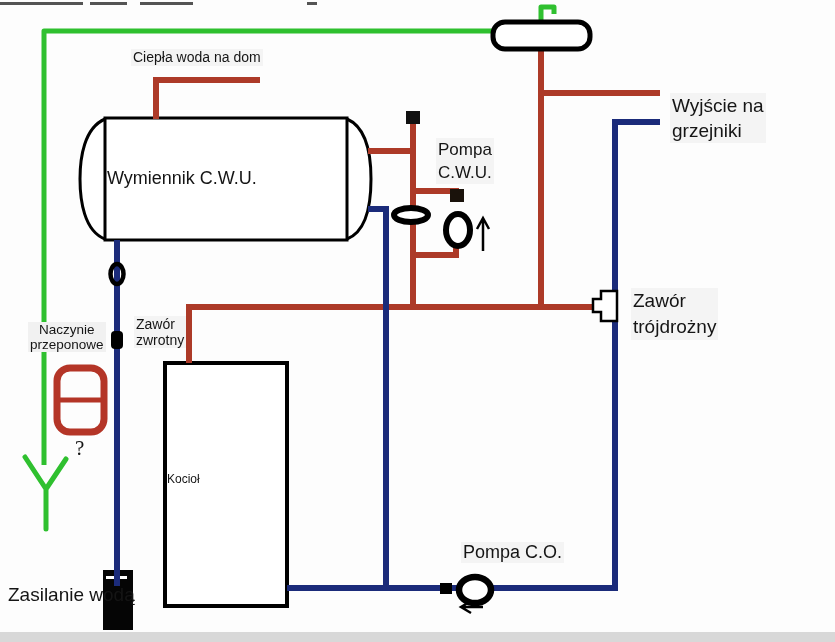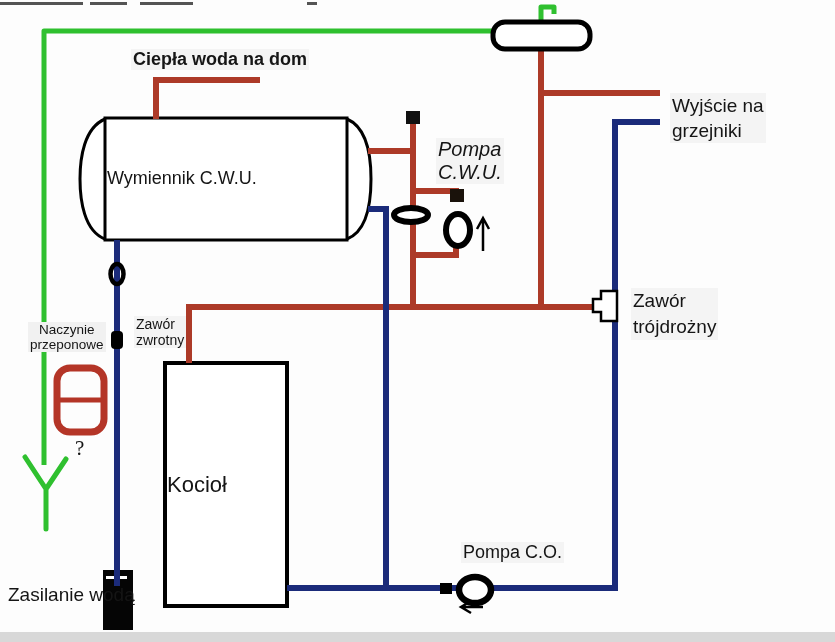--- a/index.html
+++ b/index.html
@@ -80,41 +80,41 @@
     <rect x="450" y="189" width="14" height="13" fill="#1a120b"></rect>
     <ellipse cx="458" cy="230" rx="12" ry="16" fill="#fff" stroke="#000" stroke-width="6"></ellipse>
     <path d="M483,251 V220 M477,229 L483,218 L489,229" fill="none" stroke="#000" stroke-width="2.5"></path>
     <ellipse cx="117" cy="274" rx="6.5" ry="10" fill="none" stroke="#000" stroke-width="4.5"></ellipse>
     <rect x="111" y="331" width="12" height="18" rx="4" fill="#000"></rect>
     <rect x="440" y="583" width="12" height="11" fill="#000"></rect>
     <ellipse cx="475" cy="590" rx="16" ry="13" fill="#fff" stroke="#000" stroke-width="6.5"></ellipse>
     <path d="M483,607 H463 M471,601 L461,607 L471,613" fill="none" stroke="#000" stroke-width="2.5"></path>
   </svg>
 
-  <div class="lbl" style="left:131px;top:49px;font-size:18px;font-weight:bold;">Ciepła woda na dom</div>
+  <div class="lbl" style="left:131px;top:49px;font-size:14px;">Ciepła woda na dom</div>
 
 
-  <div class="lbl" style="left:436px;top:138px;font-size:20px;line-height:23px;font-style:italic;">Pompa
+  <div class="lbl" style="left:436px;top:138px;font-size:17px;line-height:23px;">Pompa
 C.W.U.</div>
 
   <div class="lbl" style="left:670px;top:93px;font-size:19px;line-height:25px;">Wyjście na
 grzejniki</div>
 
   <div class="lbl ctr" style="left:105px;top:168px;width:242px;font-size:18px;background:transparent;">Wymiennik C.W.U.</div>
 
 
   <div class="lbl" style="left:134px;top:316px;font-size:14px;line-height:16px;">Zawór
 zwrotny</div>
 
   <div class="lbl" style="left:28px;top:322px;font-size:13.5px;line-height:15px;background:#f1f1f1;text-align:center;">Naczynie
 przeponowe</div>
 
   <div class="lbl serif" style="left:73px;top:436px;font-size:21px;background:transparent;">?</div>
 
   <div class="lbl" style="left:631px;top:288px;font-size:19px;line-height:26px;">Zawór
 trójdrożny</div>
 
-  <div class="lbl ctr" style="left:165px;top:472px;width:122px;font-size:22px;background:transparent;">Kocioł</div>
+  <div class="lbl ctr" style="left:165px;top:472px;width:122px;font-size:12px;background:transparent;">Kocioł</div>
 
   <div class="lbl" style="left:461px;top:542px;font-size:18px;">Pompa C.O.</div>
 
   <div class="lbl" style="left:6px;top:584px;font-size:19px;background:transparent;">Zasilanie wodą</div>
 </div>
 
 </body></html>

